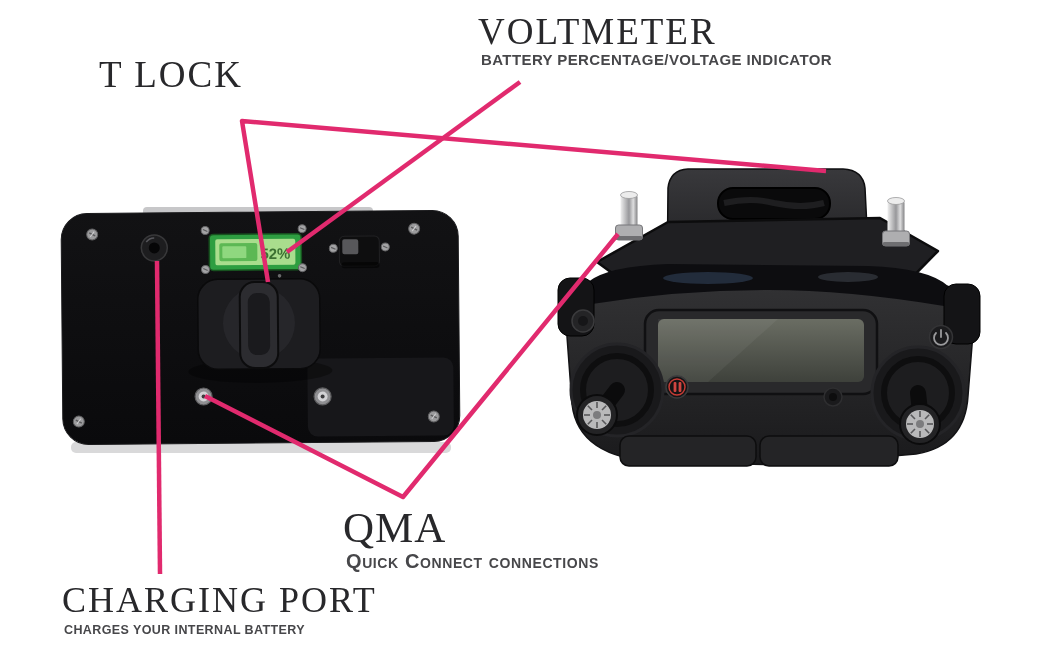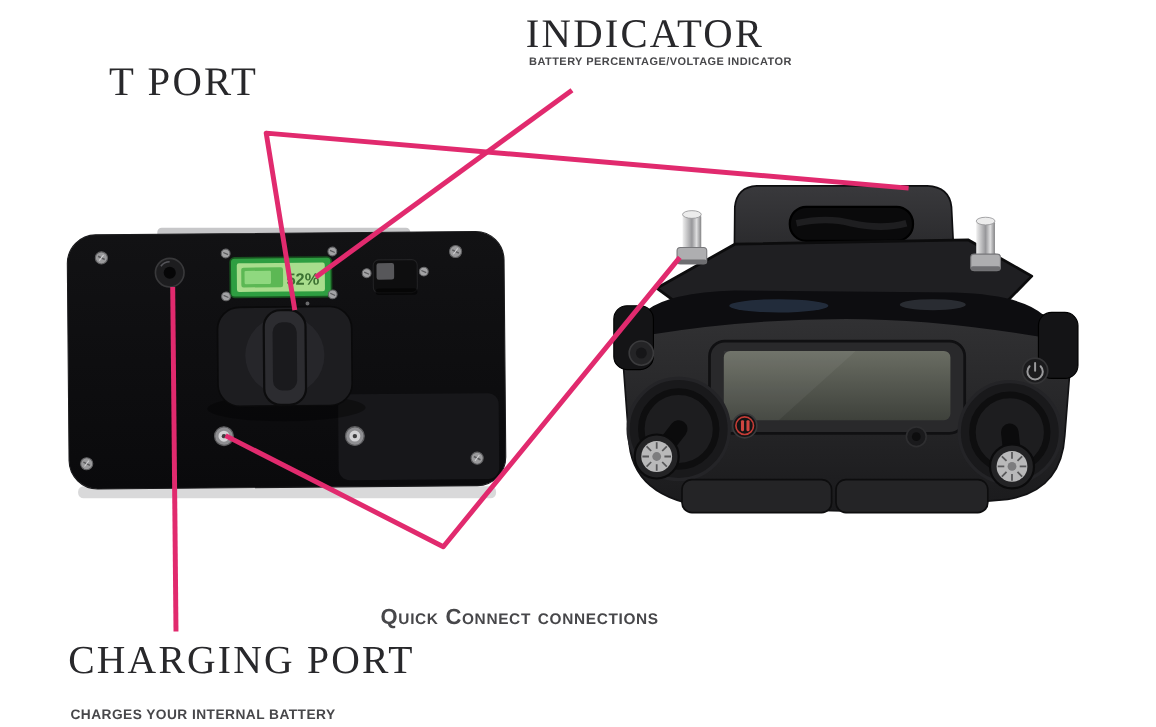--- a/index.html
+++ b/index.html
@@ -3,27 +3,27 @@
 <meta charset="utf-8">
 <style>
   html,body{margin:0;padding:0;background:#ffffff;}
   #canvas{position:relative;width:1051px;height:661px;background:#ffffff;overflow:hidden;
           font-family:"Liberation Sans", sans-serif;}
   .callout-title{position:absolute;font-family:"Liberation Serif", serif;color:#28282b;
                  letter-spacing:2px;line-height:1;white-space:nowrap;font-weight:500;}
   .callout-sub{position:absolute;font-family:"Liberation Sans", sans-serif;color:#47474a;
                font-weight:bold;letter-spacing:0.4px;line-height:1;white-space:nowrap;}
   #voltmeter-title{left:478px;top:13px;font-size:37px;}
-  #voltmeter-sub{left:481px;top:52px;font-size:10px;}
+  #voltmeter-sub{left:481px;top:52px;font-size:15px;}
   #tlock-title{left:99px;top:56px;font-size:37px;}
   #tlock-sub{left:100px;top:97px;font-size:12.5px;}
   #qma-title{left:343px;top:506px;font-size:43px;letter-spacing:1px;}
   #qma-sub{left:346px;top:551px;font-size:20px;font-variant:small-caps;letter-spacing:0.6px;}
   #charging-title{left:62px;top:582px;font-size:36px;}
-  #charging-sub{left:64px;top:624px;font-size:12.5px;margin-top:20px;}
+  #charging-sub{left:64px;top:624px;font-size:12.5px;}
   svg{position:absolute;display:block;}
   #left-device{left:55px;top:203px;}
   #right-device{left:548px;top:158px;}
   #leader-lines{left:0;top:0;z-index:5;pointer-events:none;}
 </style>
 </head>
 <body>
 
 <div id="canvas">
 
@@ -221,23 +221,24 @@
 
   <svg id="leader-lines" width="1051" height="661" viewBox="0 0 1051 661">
     <g stroke="#e12a6e" stroke-width="4.5" fill="none" stroke-linejoin="round">
       <line x1="520" y1="82" x2="287" y2="252"></line>
       <polyline points="268,282 242,121 826,171"></polyline>
       <polyline points="205,396 403,497 618,234"></polyline>
       <line x1="157" y1="261" x2="160" y2="574"></line>
     </g>
   </svg>
 
-  <div id="voltmeter-title" class="callout-title">INDICATOR</div>
+  <div id="voltmeter-title" class="callout-title">VOLTMETER</div>
   <div id="voltmeter-sub" class="callout-sub">BATTERY PERCENTAGE/VOLTAGE INDICATOR</div>
 
-  <div id="tlock-title" class="callout-title">T PORT</div>
-
+  <div id="tlock-title" class="callout-title">T LOCK</div>
+
+  <div id="qma-title" class="callout-title">QMA</div>
   <div id="qma-sub" class="callout-sub">Quick Connect connections</div>
 
   <div id="charging-title" class="callout-title">CHARGING PORT</div>
   <div id="charging-sub" class="callout-sub">CHARGES YOUR INTERNAL BATTERY</div>
 
 </div>
 
 </body></html>

